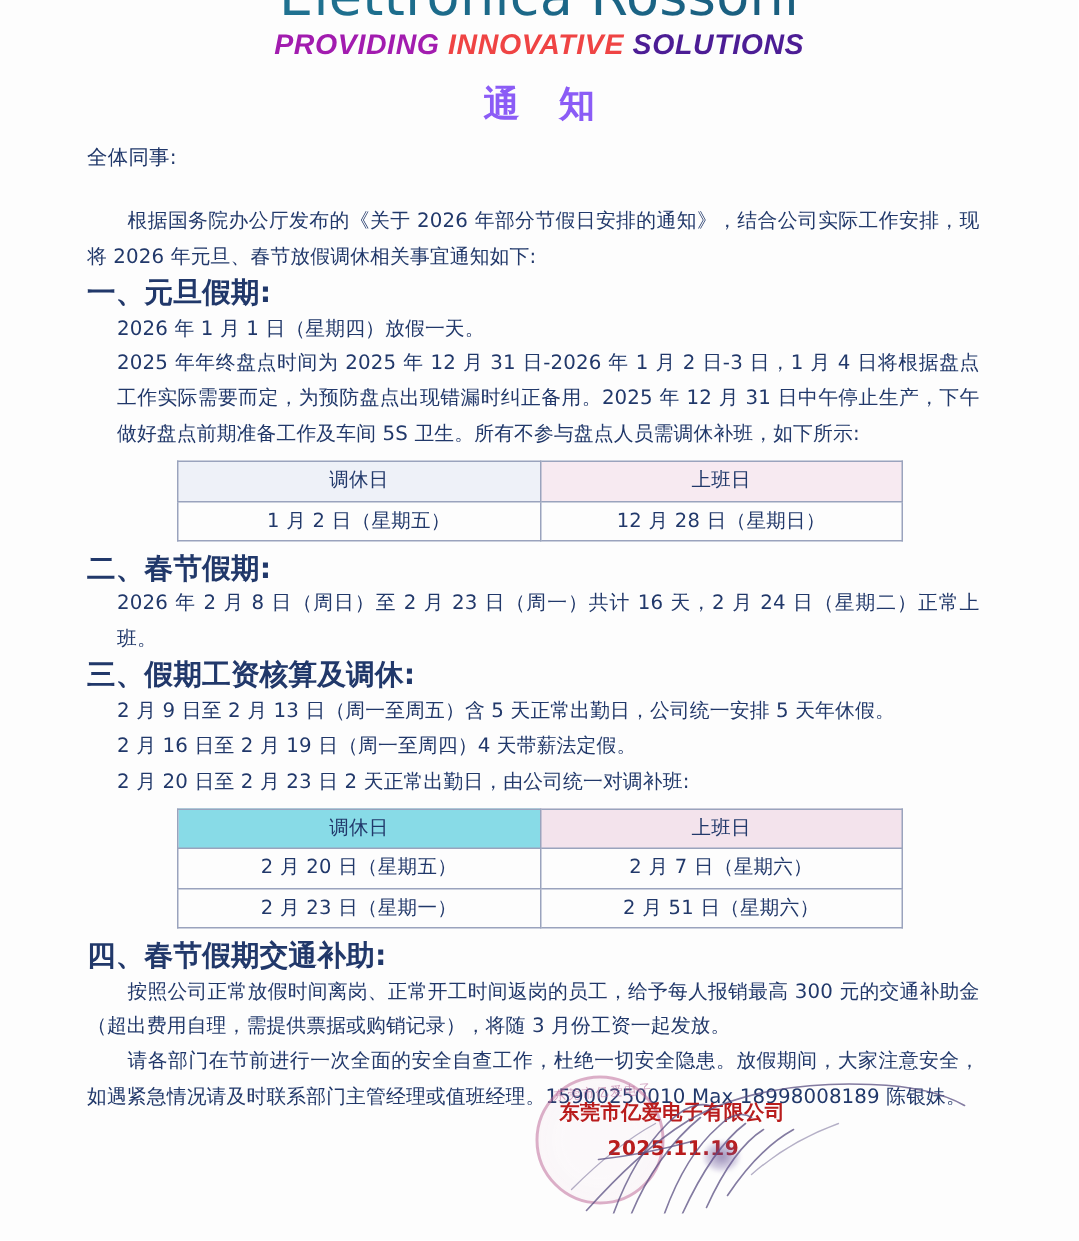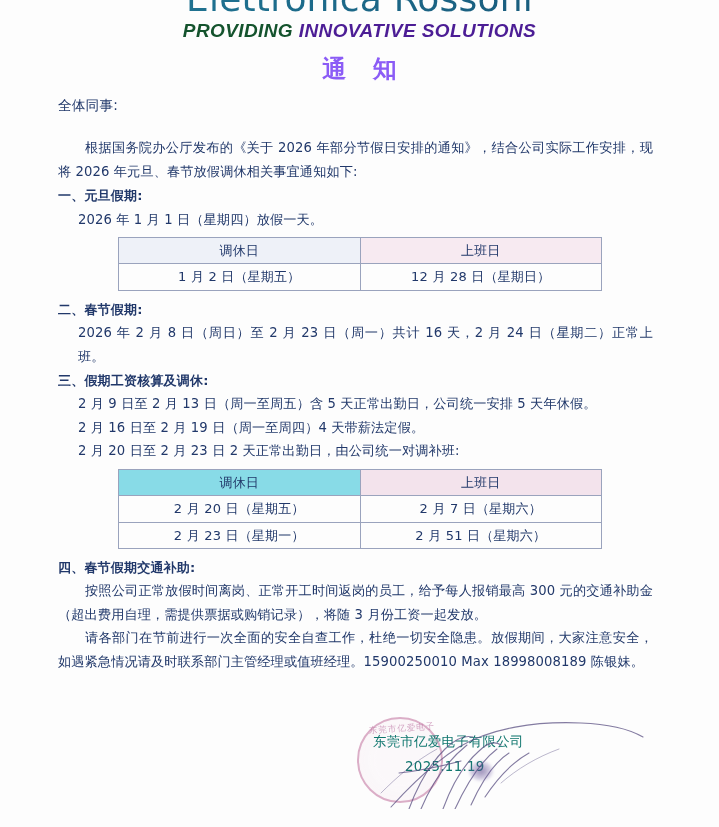--- a/index.html
+++ b/index.html
@@ -51,22 +51,22 @@
     left: 0;
     width: 719px;
     text-align: center;
     font-size: 19px;
     font-weight: bold;
     font-style: italic;
     letter-spacing: 0.4px;
     white-space: nowrap;
     filter: blur(0.2px);
   }
-  .tag-a { color: #14532d; }
-  .tag-b { color: #4c1d95; }
+  .tag-a { color: #a21caf; }
+  .tag-b { color: #ef4444; }
   .tag-c { color: #4c1d95; }
 
   
   .doc-title {
     margin-top: 3px;
     text-align: center;
     font-family: "DejaVu Sans", sans-serif;
     font-size: 24px;
     font-weight: bold;
     letter-spacing: 9px;
@@ -93,21 +93,21 @@
 
   .para {
     text-align: justify;
     text-justify: inter-character;
     letter-spacing: 0.1px;
   }
   .para.indent { text-indent: 27px; }
 
   .sec-head {
     font-weight: bold;
-    font-size: 13px;
+    font-size: 19px;
     letter-spacing: 0.2px;
     margin-top: 1px;
   }
 
   .sub {
     padding-left: 20px;
     letter-spacing: 0.1px;
   }
 
   table.sched {
@@ -141,25 +141,26 @@
   .sign-block {
     position: absolute;
     right: 68px;
     bottom: 18px;
     width: 300px;
     height: 92px;
   }
   .sign-company,
   .sign-date {
     position: absolute;
-    color: #0f766e;
+    color: #b91c1c;
     font-size: 13.4px;
     letter-spacing: 0.3px;
     white-space: nowrap;
     font-family: "DejaVu Sans", sans-serif;
+    font-weight: bold;
   }
   .sign-company { left: 22px; top: 16px; }
   .sign-date    { left: 54px; top: 42px; }
 
   .stamp {
     position: absolute;
     left: 6px;
     top: 0px;
     width: 86px;
     height: 86px;
@@ -215,20 +216,21 @@
   <div class="doc-title">通 知</div>
 
   <div class="body-wrap">
 
     <div class="salutation">全体同事:</div>
 
     <div class="para indent">根据国务院办公厅发布的《关于 2026 年部分节假日安排的通知》，结合公司实际工作安排，现将 2026 年元旦、春节放假调休相关事宜通知如下:</div>
 
     <div class="sec-head">一、元旦假期:</div>
     <div class="para sub">2026 年 1 月 1 日（星期四）放假一天。</div>
+    <div class="para sub">2025 年年终盘点时间为 2025 年 12 月 31 日-2026 年 1 月 2 日-3 日，1 月 4 日将根据盘点工作实际需要而定，为预防盘点出现错漏时纠正备用。2025 年 12 月 31 日中午停止生产，下午做好盘点前期准备工作及车间 5S 卫生。所有不参与盘点人员需调休补班，如下所示:</div>
 
     <table class="sched t1">
       <tbody>
         <tr>
           <td class="hd hd-left">调休日</td>
           <td class="hd hd-right">上班日</td>
         </tr>
         <tr>
           <td>1 月 2 日（星期五）</td>
           <td>12 月 28 日（星期日）</td>

